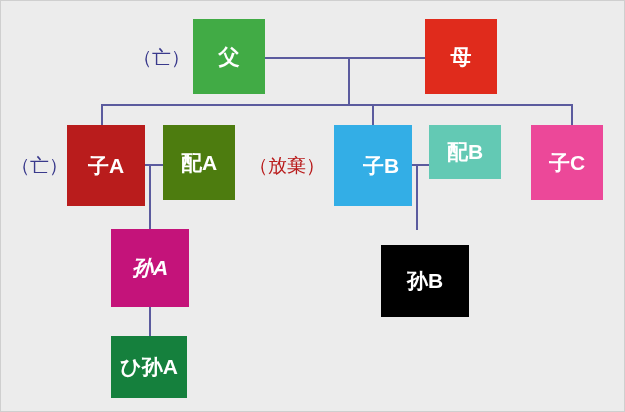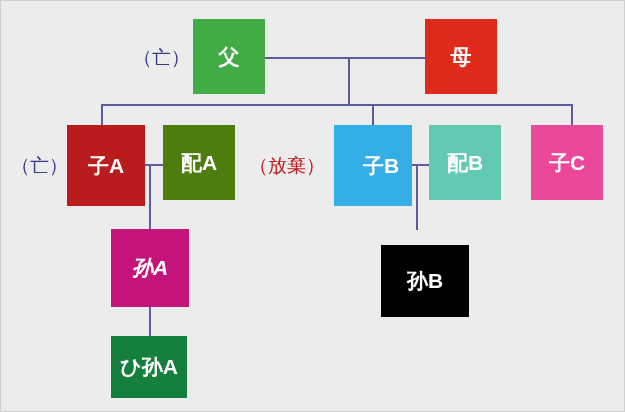--- a/index.html
+++ b/index.html
@@ -63,21 +63,21 @@
       <div class="line" style="left: 148px; top: 305px; width: 2px; height: 31px; background: rgb(91, 91, 158);"></div>
       <div class="line" style="left: 411px; top: 163px; width: 17px; height: 2px; background: rgb(91, 91, 158);"></div>
       <div class="line" style="left: 415px; top: 163px; width: 2px; height: 66px; background: rgb(91, 91, 158);"></div>
     </div>
   <div id="node-layer">
       <div class="node" style="left: 192px; top: 18px; width: 72px; height: 75px; background: rgb(65, 171, 69);">父</div>
       <div class="node" style="left: 424px; top: 18px; width: 72px; height: 75px; background: rgb(224, 43, 28);">母</div>
       <div class="node" style="left: 66px; top: 124px; width: 78px; height: 81px; background: #b91c1c;">子A</div>
       <div class="node" style="left: 162px; top: 124px; width: 72px; height: 75px; background: #4d7c0f;">配A</div>
       <div class="node" style="left: 333px; top: 124px; width: 78px; height: 81px; background: rgb(51, 174, 230); padding-left: 16px;">子B</div>
-      <div class="node" style="left: 428px; top: 124px; width: 72px; height: 75px; background: rgb(99, 201, 180);">配B</div>
+      <div class="node" style="left: 428px; top: 124px; width: 72px; height: 54px; background: rgb(99, 201, 180);">配B</div>
       <div class="node" style="left: 530px; top: 124px; width: 72px; height: 75px; background: #ec4899;">子C</div>
       <div class="node" style="left: 110px; top: 228px; width: 78px; height: 78px; background: rgb(196, 19, 122); font-style: italic;">孙A</div>
       <div class="node" style="left: 380px; top: 244px; width: 88px; height: 72px; background: #000000;">孙B</div>
       <div class="node" style="left: 110px; top: 335px; width: 76px; height: 62px; background: #15803d;">ひ孙A</div>
     </div>
   <div id="annotation-layer">
       <div class="label" style="left: 132px; top: 44px; color: rgb(58, 58, 140);">（亡）</div>
       <div class="label" style="left: 10px; top: 152px; color: rgb(58, 58, 140);">（亡）</div>
       <div class="label" style="left: 248px; top: 152px; color: #b91c1c;">（放棄）</div>
     </div>

